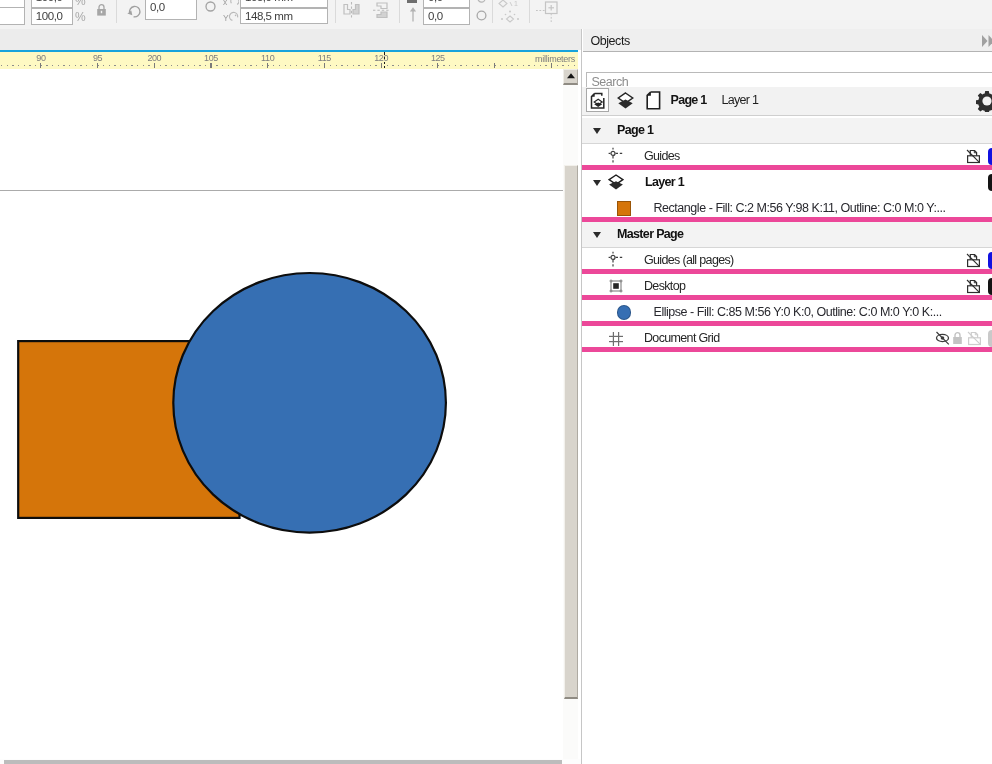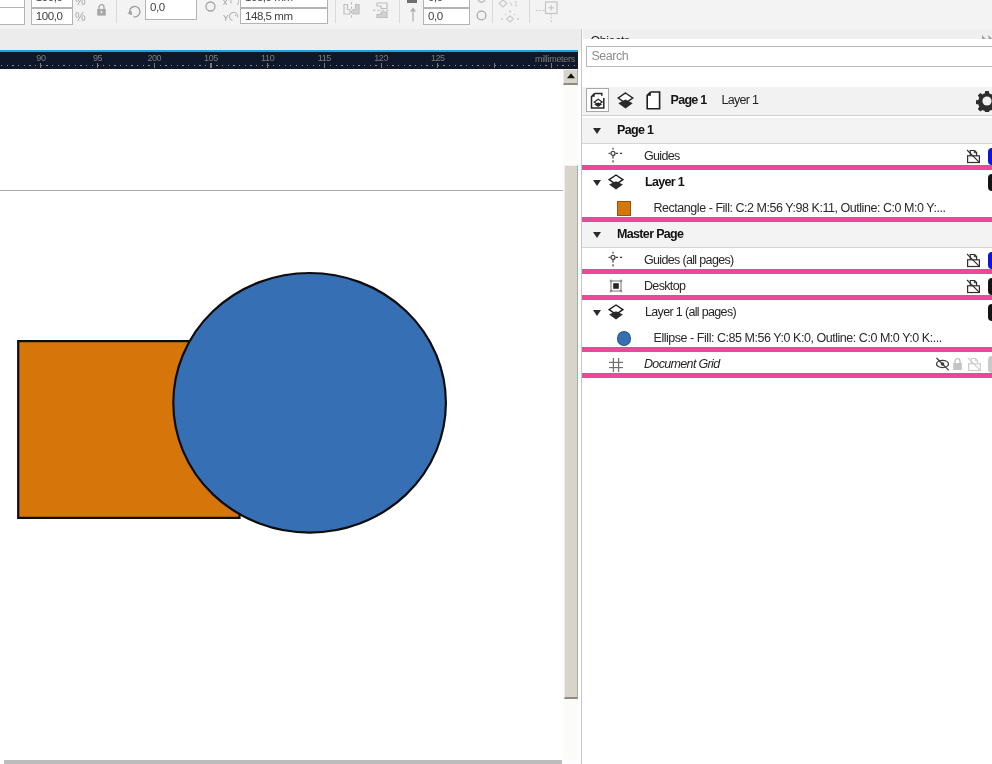--- a/index.html
+++ b/index.html
@@ -11,21 +11,21 @@
   
   .propbar { position:absolute; left:0; top:0; width:992px; height:29px; background:#f3f3f3; }
   .pb-field { position:absolute; background:#ffffff; border:1px solid #b3b3b3; font-size:11.5px; letter-spacing:-0.45px; color:#3e3e3e;
               display:flex; align-items:center; padding-left:4px; white-space:nowrap; }
   .pb-sep { position:absolute; top:0; width:1px; height:23px; background:#dadada; }
   .pb-pct { position:absolute; font-size:12px; color:#a9a9a9; }
 
   
   .gapband { position:absolute; left:0; top:29px; width:581px; height:21px; background:#ececec; }
   .bluebar { position:absolute; left:0; top:49.5px; width:578px; height:2px; background:#18a3dc; }
-  .ruler { position:absolute; left:0; top:51.5px; width:578px; height:17px; background:#0f172a;padding-left:16px; }
+  .ruler { position:absolute; left:0; top:51.5px; width:578px; height:17px; background:#fef9c3;padding-left:16px; }
   .ruler-dots { position:absolute; left:1px; top:13.2px; width:576px; height:1.4px;
                 background:repeating-linear-gradient(to right, #8c8c8c 0px, #8c8c8c 1.3px, transparent 1.3px, transparent 5.67px); }
   .ruler-tick { position:absolute; top:11px; width:1.2px; height:5.8px; background:#7a7a7a; }
   .ruler-num { position:absolute; top:1.5px; font-size:9px; letter-spacing:-0.4px; color:#7d7d7d; transform:translateX(-50%); }
   .ruler-units { position:absolute; right:3px; top:2.5px; font-size:9px; letter-spacing:-0.28px; color:#7d7d7d; }
   .cursor-marker { position:absolute; left:383.5px; top:0.5px; width:1.6px; height:16px;
                    background:repeating-linear-gradient(to bottom, #1c1c1c 0px, #1c1c1c 2.6px, transparent 2.6px, transparent 4.8px); }
 
   
   .canvas { position:absolute; left:0; top:68.5px; width:562.5px; height:690.5px; background:#ffffff; }
@@ -45,21 +45,21 @@
               border-bottom:2px solid #8f8b83; border-right:1px solid #aeaaa2; }
   .hscroll { position:absolute; left:0; top:758.8px; width:580.5px; height:5.2px; background:#fdfdfd; }
   .hs-thumb { position:absolute; left:4px; top:0.8px; width:558px; height:4.4px; background:#bcbcbc; }
 
   
   .panel-border { position:absolute; left:580.5px; top:28.5px; width:1px; height:735.5px; background:#c6c6c6; }
   .panel { position:absolute; left:581.5px; top:28.5px; width:410.5px; height:735.5px; background:#ffffff; }
   .ptitle { position:absolute; left:1.5px; top:0; right:-2px; height:23.6px; background:#efefef;
             border-bottom:1px solid #b3b3b3; }
   .ptitle-label { position:absolute; left:7.5px; top:5px; font-size:12.5px; letter-spacing:-0.45px; color:#1b1b1b; }
-  .searchrow { position:absolute; left:0; top:10px; right:0; height:33px; background:#ffffff; }
+  .searchrow { position:absolute; left:0; top:36px; right:0; height:33px; background:#ffffff; }
   .searchbox { position:absolute; left:4px; top:7.4px; right:-2px; height:21px; background:#fff;
                border:1px solid #bababa; font-size:12.5px; letter-spacing:-0.5px; color:#3c3c3c; padding:0 5px;
                font-family:"Liberation Sans", sans-serif; outline:none; }
   .searchbox::placeholder { color:#8d8d8d; opacity:1; }
   .ptoolbar { position:absolute; left:0; top:58.2px; right:0; height:29.6px; background:#f2f2f2;
               border-bottom:1px solid #cfcfcf; }
   .ptb-selbtn { position:absolute; left:4px; top:1.6px; width:23.5px; height:23.8px; background:#ffffff;
                 border:1px solid #a8a8a8; }
   .ptb-pagelabel { position:absolute; left:89px; top:6.6px; font-size:12.5px; letter-spacing:-0.7px; font-weight:bold; color:#141414; }
   .ptb-layerlabel { position:absolute; left:140px; top:6.6px; font-size:12.5px; letter-spacing:-0.7px; color:#1f1f1f; }
@@ -367,43 +367,34 @@
         <span class="t-label" style="left:62.5px;">Desktop</span>
         <svg class="ticon" style="left:384px; top:5px;" width="15" height="15" viewBox="0 0 15 15">
           <path d="M4.3 6.8 V1.5 H8.6 L10.6 3.5 V6.8" fill="none" stroke="#2e2e2e" stroke-width="1.2"></path>
           <path d="M8.3 1.5 V3.8 H10.6" fill="none" stroke="#2e2e2e" stroke-width="1"></path>
           <rect x="1.6" y="6.8" width="11.8" height="6.7" fill="none" stroke="#2e2e2e" stroke-width="1.2"></rect>
           <line x1="1" y1="1" x2="13.6" y2="13.6" stroke="#2e2e2e" stroke-width="1.1"></line>
         </svg>
         <div class="pill" style="background: rgb(20, 20, 20);"></div>
       </div>
 
-      <div class="trow">
-        <div class="t-expander"></div>
-        <svg class="ticon" style="left:26px; top:4.5px;" width="16" height="17" viewBox="0 0 16 17">
-          <path d="M8 1 L14.9 5.7 L8 10.4 L1.1 5.7 Z" fill="#ffffff" stroke="#1c1c1c" stroke-width="1.4"></path>
-          <path d="M1.1 10.6 L8 15.5 L14.9 10.6 L8 7.2 Z" fill="#2a2a2a"></path>
-        </svg>
-        <span class="t-label" style="left:63.5px;">Layer 1 (all pages)</span>
-        <div class="pill" style="background: rgb(20, 20, 20);"></div>
-      </div>
 
       <div class="trow sep">
         <div class="swatch-circle" style="background: rgb(54, 111, 179);"></div>
         <span class="t-label t-obj-label" style="left:72px;text-align:center;">Ellipse - Fill: C:85 M:56 Y:0 K:0, Outline: C:0 M:0 Y:0 K:...</span>
       </div>
 
       <div class="trow sep">
         <svg class="ticon" style="left:26px; top:5px;" width="16" height="16" viewBox="0 0 16 16">
           <line x1="5.4" y1="1" x2="5.4" y2="15" stroke="#6e6e6e" stroke-width="1.2"></line>
           <line x1="10.6" y1="1" x2="10.6" y2="15" stroke="#6e6e6e" stroke-width="1.2"></line>
           <line x1="1" y1="5.4" x2="15" y2="5.4" stroke="#6e6e6e" stroke-width="1.2"></line>
           <line x1="1" y1="10.6" x2="15" y2="10.6" stroke="#6e6e6e" stroke-width="1.2"></line>
         </svg>
-        <span class="t-label" style="left:62.5px;font-style:italic;">Document Grid</span>
+        <span class="t-label" style="left:62.5px;">Document Grid</span>
         <svg class="ticon" style="left:353px; top:5.5px;" width="15" height="14" viewBox="0 0 15 14">
           <ellipse cx="7.5" cy="7" rx="6" ry="3.6" fill="none" stroke="#3c3c3c" stroke-width="1.3"></ellipse>
           <circle cx="7.5" cy="7" r="1.8" fill="#3c3c3c"></circle>
           <line x1="1.5" y1="1" x2="13.8" y2="13.3" stroke="#3c3c3c" stroke-width="1.2"></line>
         </svg>
         <svg class="ticon" style="left:370.5px; top:5.5px;" width="11" height="14" viewBox="0 0 11 14">
           <path d="M3 6 V4.2 A2.5 2.6 0 0 1 8 4.2 V6" fill="none" stroke="#c3c3c3" stroke-width="1.4"></path>
           <rect x="1.2" y="6" width="8.6" height="7" fill="#c3c3c3"></rect>
         </svg>
         <svg class="ticon" style="left:385px; top:5px;" width="15" height="15" viewBox="0 0 15 15">

